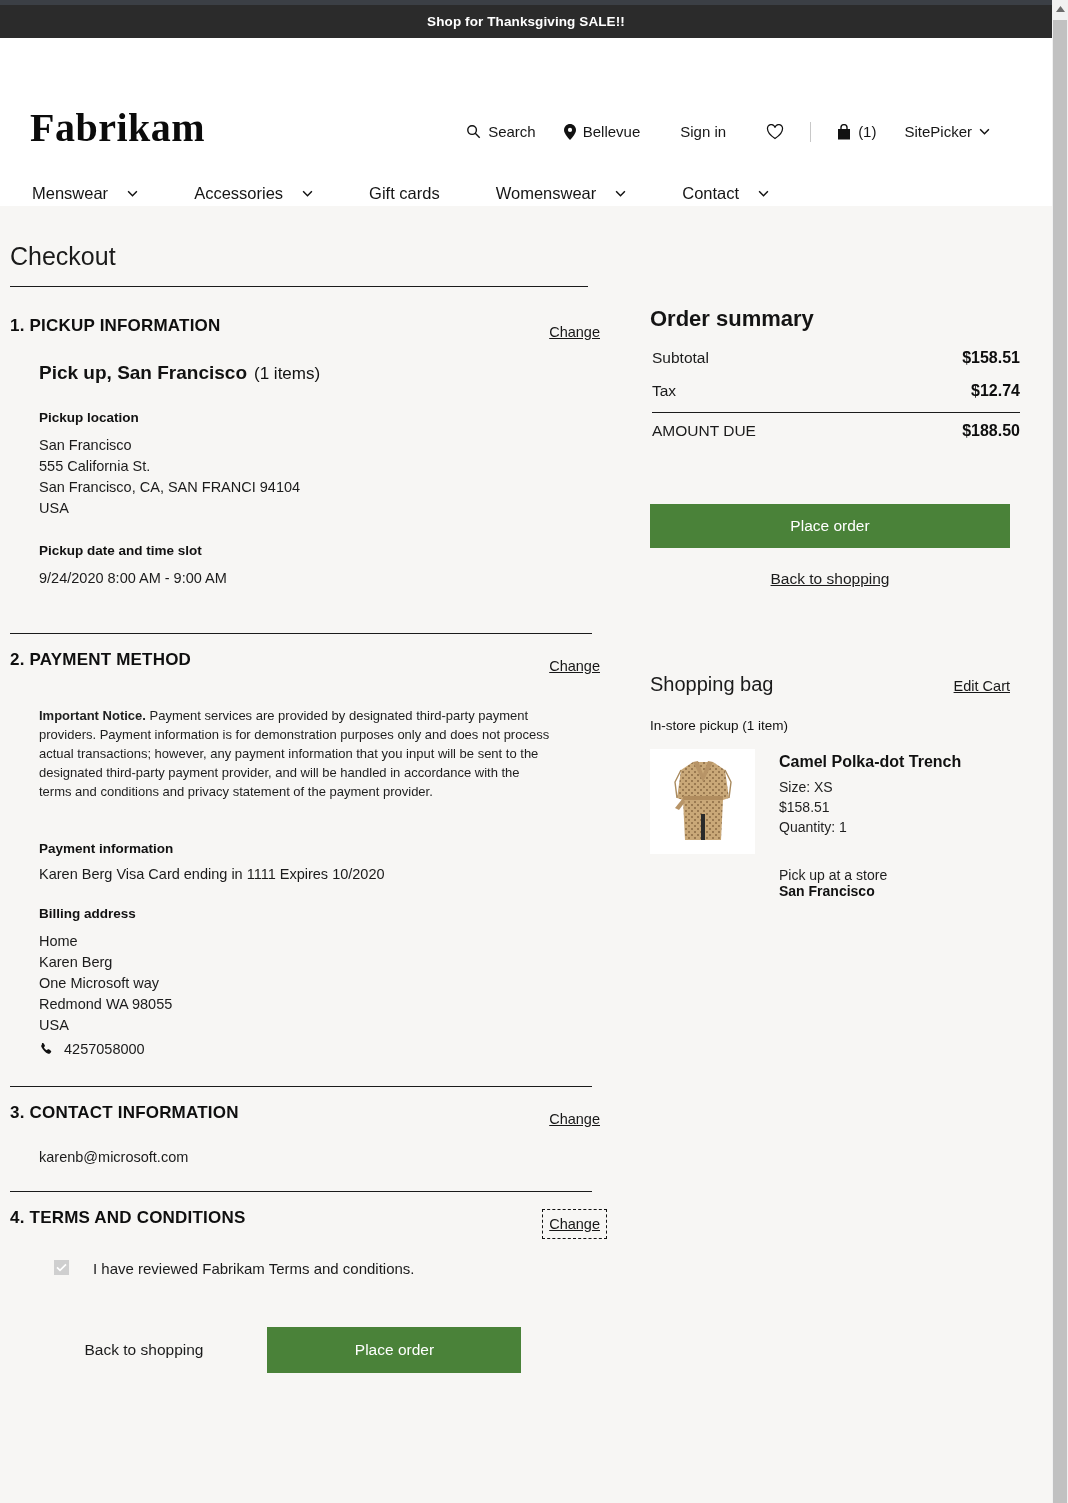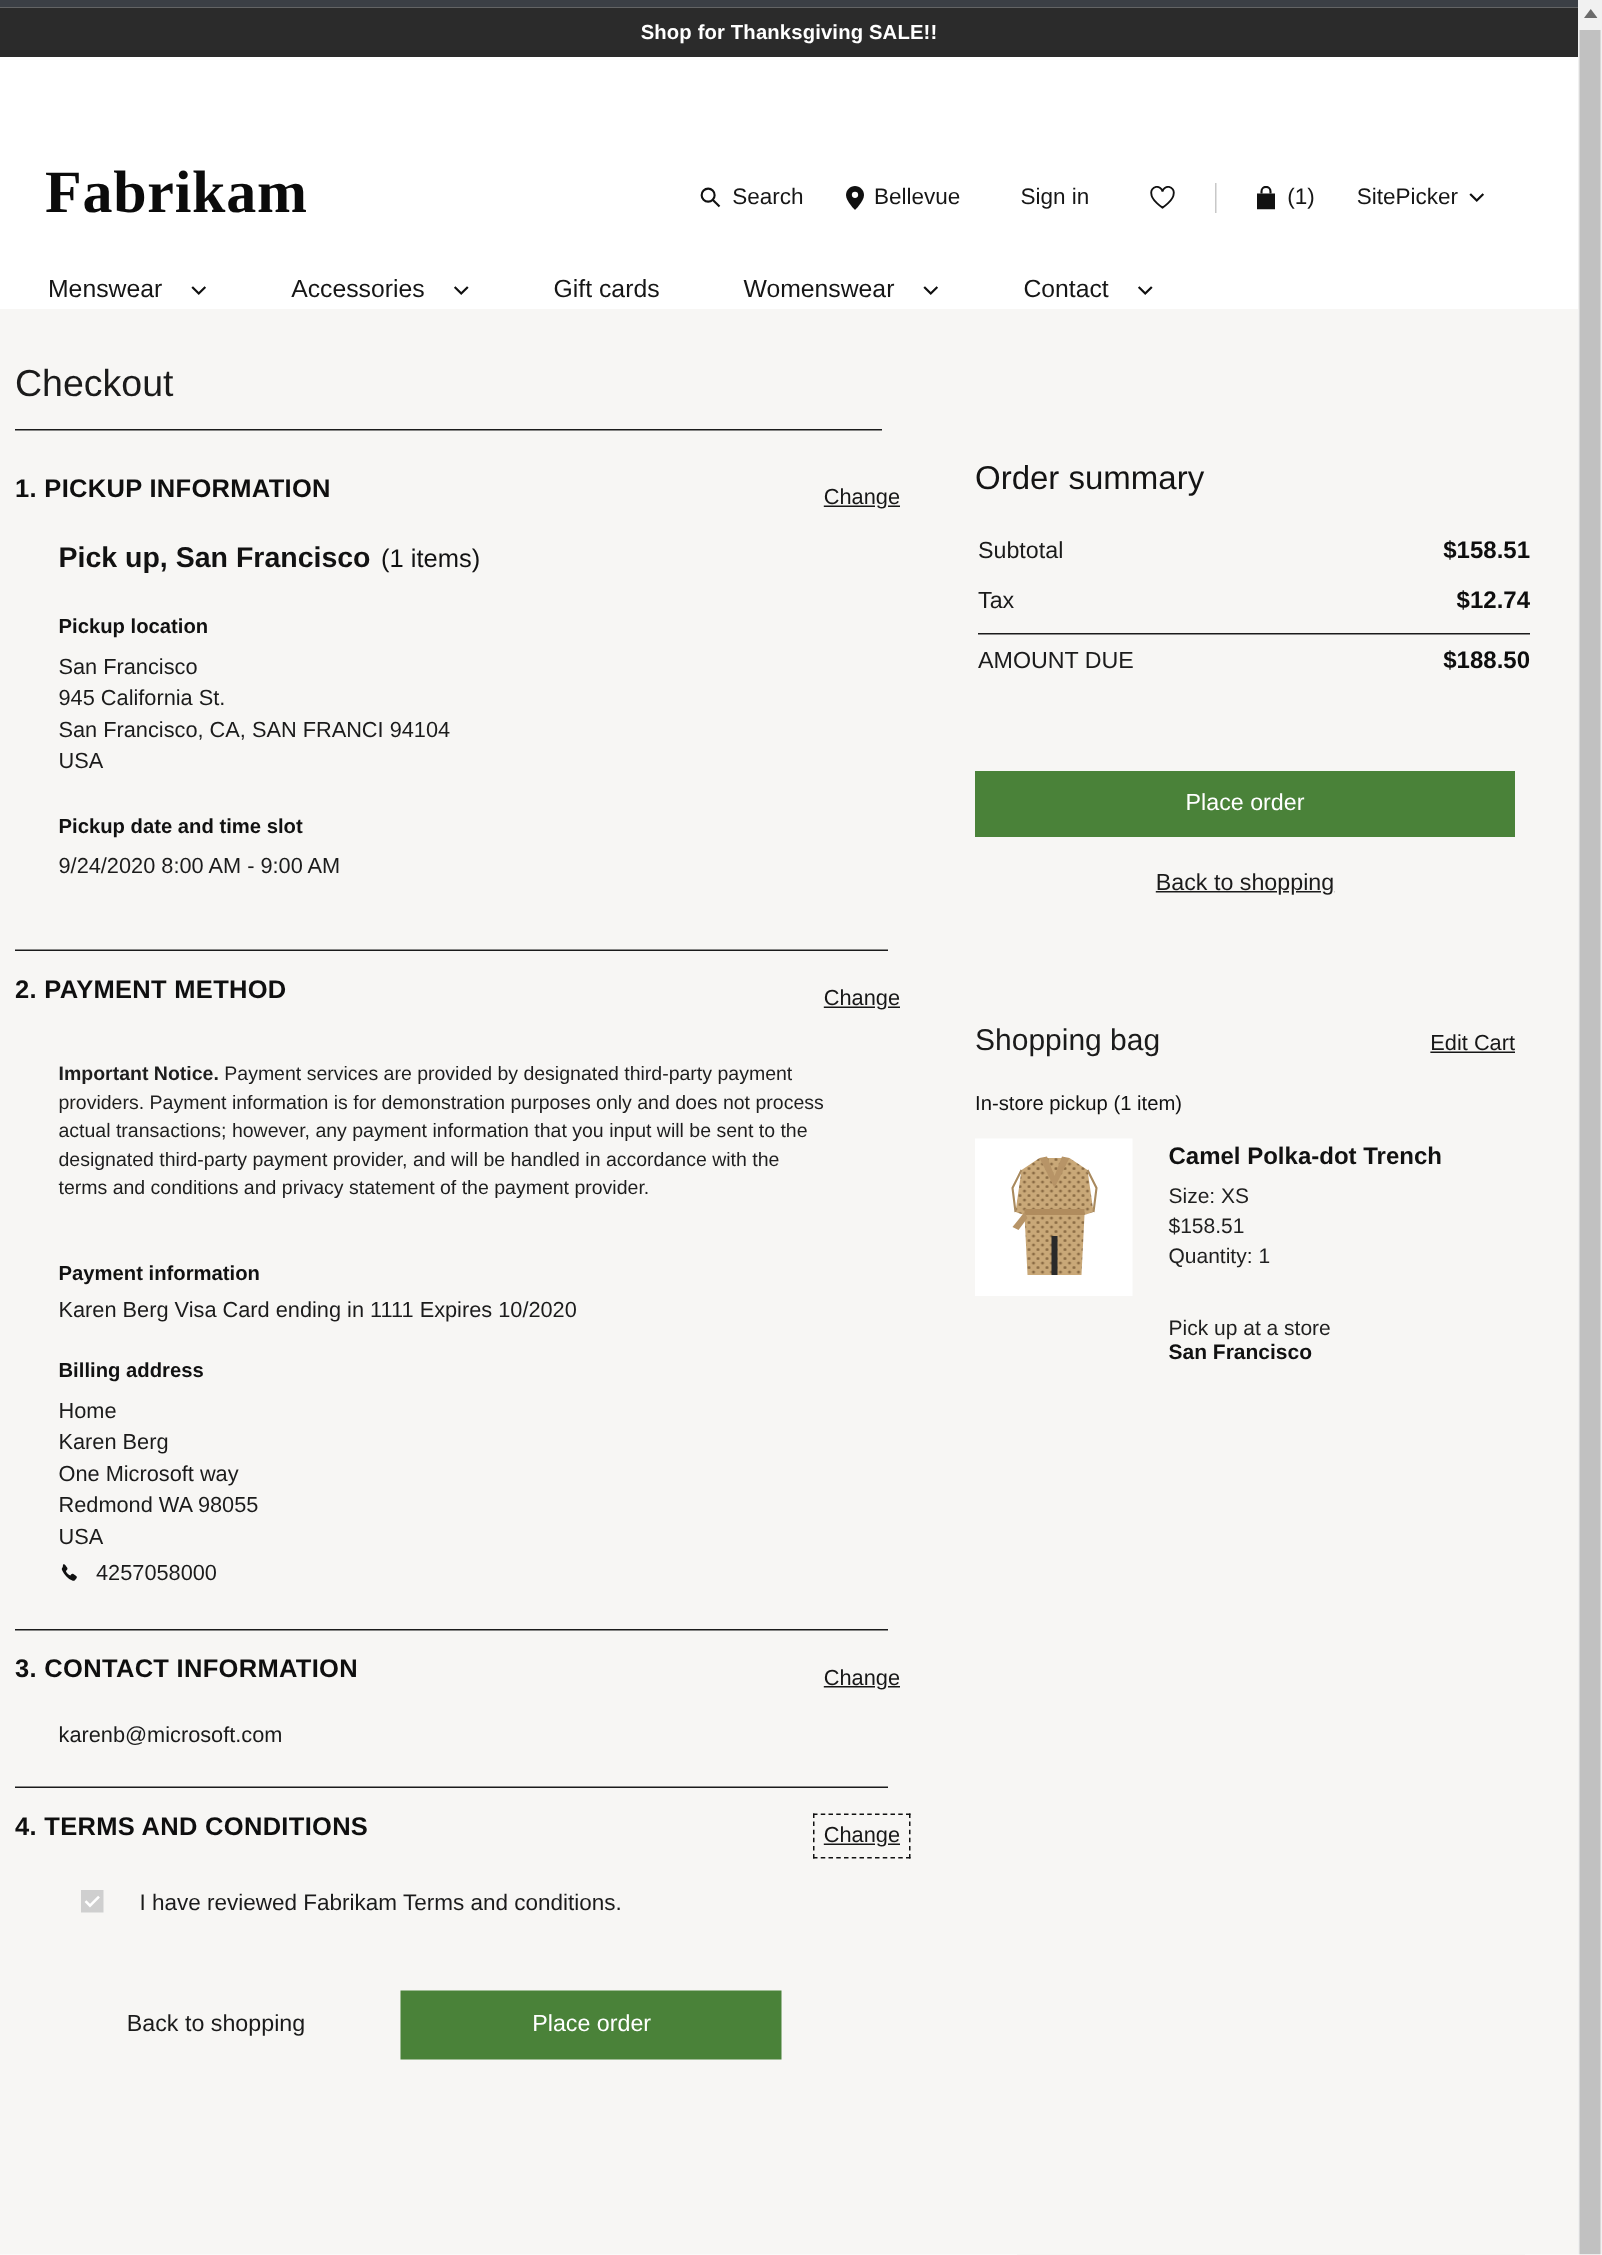--- a/index.html
+++ b/index.html
@@ -152,21 +152,21 @@
     font-family: inherit; font-size: 15.5px;
     width: 254px; height: 46px;
     display: flex; align-items: center; justify-content: center;
   }
 
   
   .right-col {
     position: absolute; left: 650px; top: 100px; width: 372px;
   }
   .summary-title {
-    font-size: 22px; font-weight: 400; color: #141414; margin-bottom: 20px;
+    font-size: 22px; font-weight: 700; color: #141414; margin-bottom: 10px;
   }
   .sum-row {
     display: flex; justify-content: space-between; align-items: baseline;
     padding: 7px 2px 8px 2px;
   }
   .sum-label { font-size: 15.5px; color: #1b1b1b; }
   .sum-val { font-size: 16px; font-weight: 700; color: #0e0e0e; }
   .sum-rule { height: 1px; background: #1b1b1b; margin: 4px 2px 2px 2px; }
 
   .place-order-wide {
@@ -334,21 +334,21 @@
             <span class="num">1.</span><span>PICKUP INFORMATION</span>
           </div>
           <span class="change-link">Change</span>
         </div>
         <div class="sec-body">
           <div class="pickup-heading">
             <span>Pick up, San Francisco</span><span class="items-count">(1 items)</span>
           </div>
           <div class="lbl">Pickup location</div>
           <div class="addr-line">San Francisco</div>
-          <div class="addr-line">945 California St.</div>
+          <div class="addr-line">555 California St.</div>
           <div class="addr-line">San Francisco, CA, SAN FRANCI 94104</div>
           <div class="addr-line">USA</div>
           <div class="gap-block"></div>
           <div class="lbl">Pickup date and time slot</div>
           <div class="addr-line">9/24/2020 8:00 AM - 9:00 AM</div>
         </div>
         <div class="sec-rule" style="margin-top:44px;"></div>
       </section>
 
       <section class="section">

